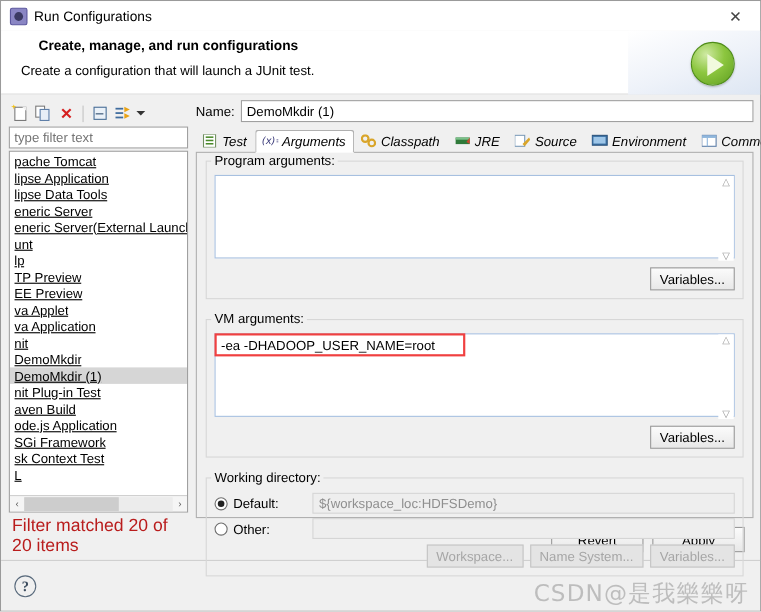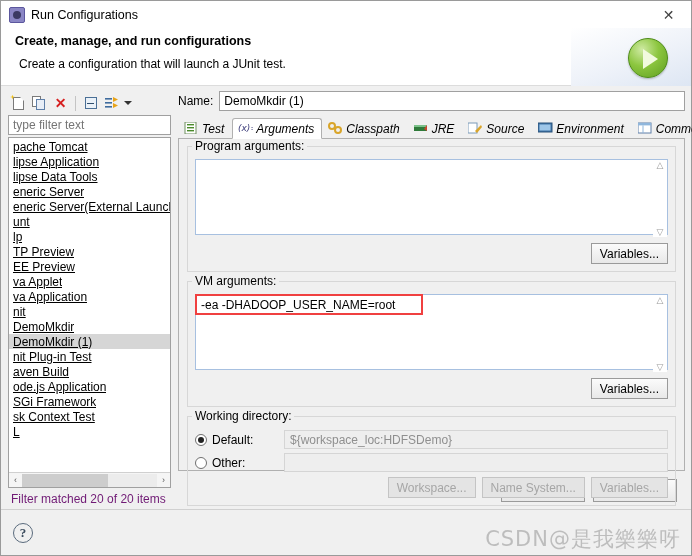--- a/index.html
+++ b/index.html
@@ -67,20 +67,21 @@
     flex: none;
     position: relative;
     height: 58px;
     border-bottom: 1px solid #dcdcdc;
   }
   #header .h-title {
     font-weight: bold;
     font-size: 12.5px;
     color: #000;
     margin-bottom: 9px;
+    margin-left: 20px;
   }
   #header .h-sub {
     font-size: 12px;
     color: #000;
     padding-left: 4px;
   }
   #header-banner {
     position: absolute;
     right: 0; top: 0;
     width: 120px; height: 58px;
@@ -259,23 +260,23 @@
   #tree-hscroll .hs-track {
     flex:1; height:13px; background:#ececec; position:relative;
   }
   #tree-hscroll .hs-thumb {
     position:absolute; left:0; top:0;
     width:64%; height:13px;
     background:#cdcdcd;
     cursor:pointer;
   }
   #filter-status {
-    font-size: 12px;
+    font-size: 16px;
     padding: 4px 2px 3px 4px;
-    color: #701a75;
+    color: #b91c1c;
     flex:none;
   }
 
   
   #right-panel {
     flex: 1;
     display:flex; flex-direction: column;
     min-width: 0;
   }
   #name-row {
@@ -333,21 +334,21 @@
     background: #f0f0f0;
     padding: 7px 8px 6px 8px;
     display:flex; flex-direction: column;
     min-height:0;
     position: relative;
     z-index: 1;
   }
   .group {
     border: 1px solid #d7d7d7;
     padding: 0;
-    margin-bottom: 9px;
+    margin-bottom: 18px;
     position: relative;
   }
   .group > .g-label {
     font-size: 12px;
     padding: 0 3px;
     background: #f0f0f0;
     position: absolute;
     top: -8px; left: 4px;
   }
   .group-inner { padding: 12px 7px 7px 7px; }

